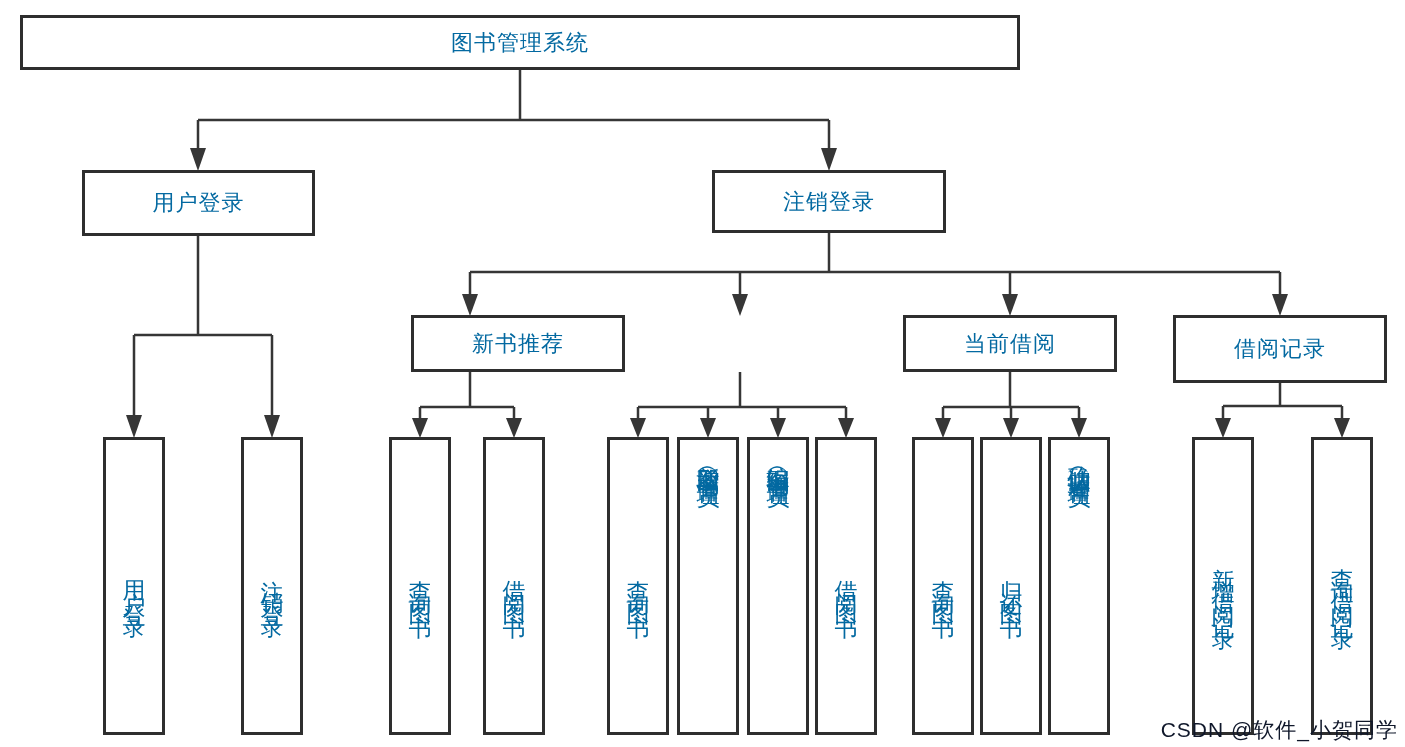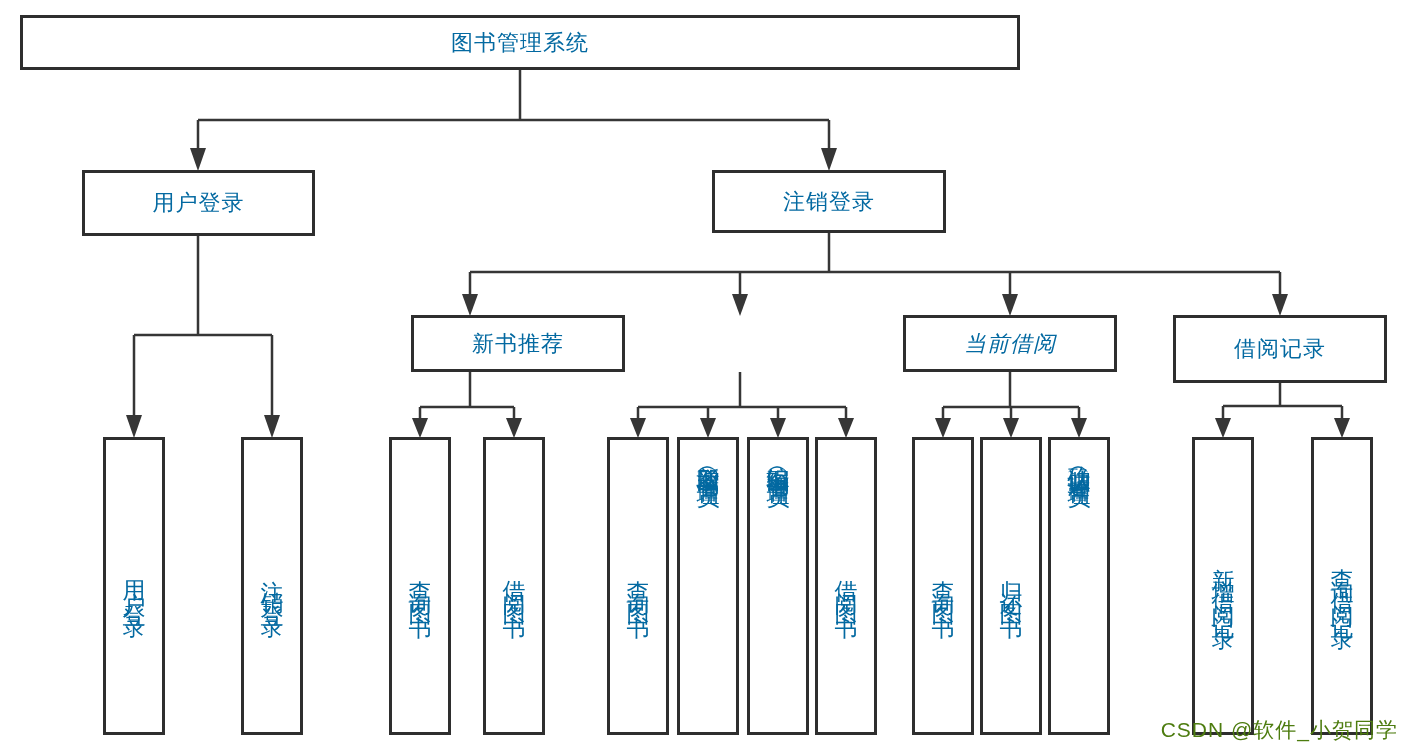--- a/index.html
+++ b/index.html
@@ -41,21 +41,21 @@
     letter-spacing: 0.12em;
     justify-content: flex-start;
     padding-top: 8px;
   }
   .watermark {
     position: absolute;
     right: 7px;
     bottom: 3px;
     font-size: 21px;
     letter-spacing: 1px;
-    color: #4d7c0f;
+    color: #0f172a;
     z-index: 5;
     white-space: nowrap;
   }
 </style>
 </head>
 <body>
 
 <div class="canvas">
 
   <svg class="connectors" viewBox="0 0 1405 747" xmlns="http://www.w3.org/2000/svg">
@@ -101,21 +101,21 @@
       <polygon points="1342,438 1334,418 1350,418"></polygon>
     </g>
   </svg>
 
   <div class="box h-box" style="left:20px; top:15px; width:1000px; height:55px;">图书管理系统</div>
 
   <div class="box h-box" style="left:82px; top:170px; width:233px; height:66px;">用户登录</div>
   <div class="box h-box" style="left:712px; top:170px; width:234px; height:63px;">注销登录</div>
 
   <div class="box h-box" style="left:363px; top:315px; width:214px; height:57px;margin-left:48px;">新书推荐</div>
-  <div class="box h-box" style="left:903px; top:315px; width:214px; height:57px;font-style:italic;">当前借阅</div>
+  <div class="box h-box" style="left:903px; top:315px; width:214px; height:57px;">当前借阅</div>
   <div class="box h-box" style="left:1173px; top:315px; width:214px; height:68px;">借阅记录</div>
 
   <div class="box leaf" style="left:103px; top:437px; width:62px; height:298px;">用户登录</div>
   <div class="box leaf" style="left:241px; top:437px; width:62px; height:298px;">注销登录</div>
 
   <div class="box leaf" style="left:389px; top:437px; width:62px; height:298px;">查询图书</div>
   <div class="box leaf" style="left:483px; top:437px; width:62px; height:298px;">借阅图书</div>
 
   <div class="box leaf" style="left:607px; top:437px; width:62px; height:298px;">查询图书</div>
   <div class="box leaf long" style="left:677px; top:437px; width:62px; height:298px;">新增图书（管理员）</div>

